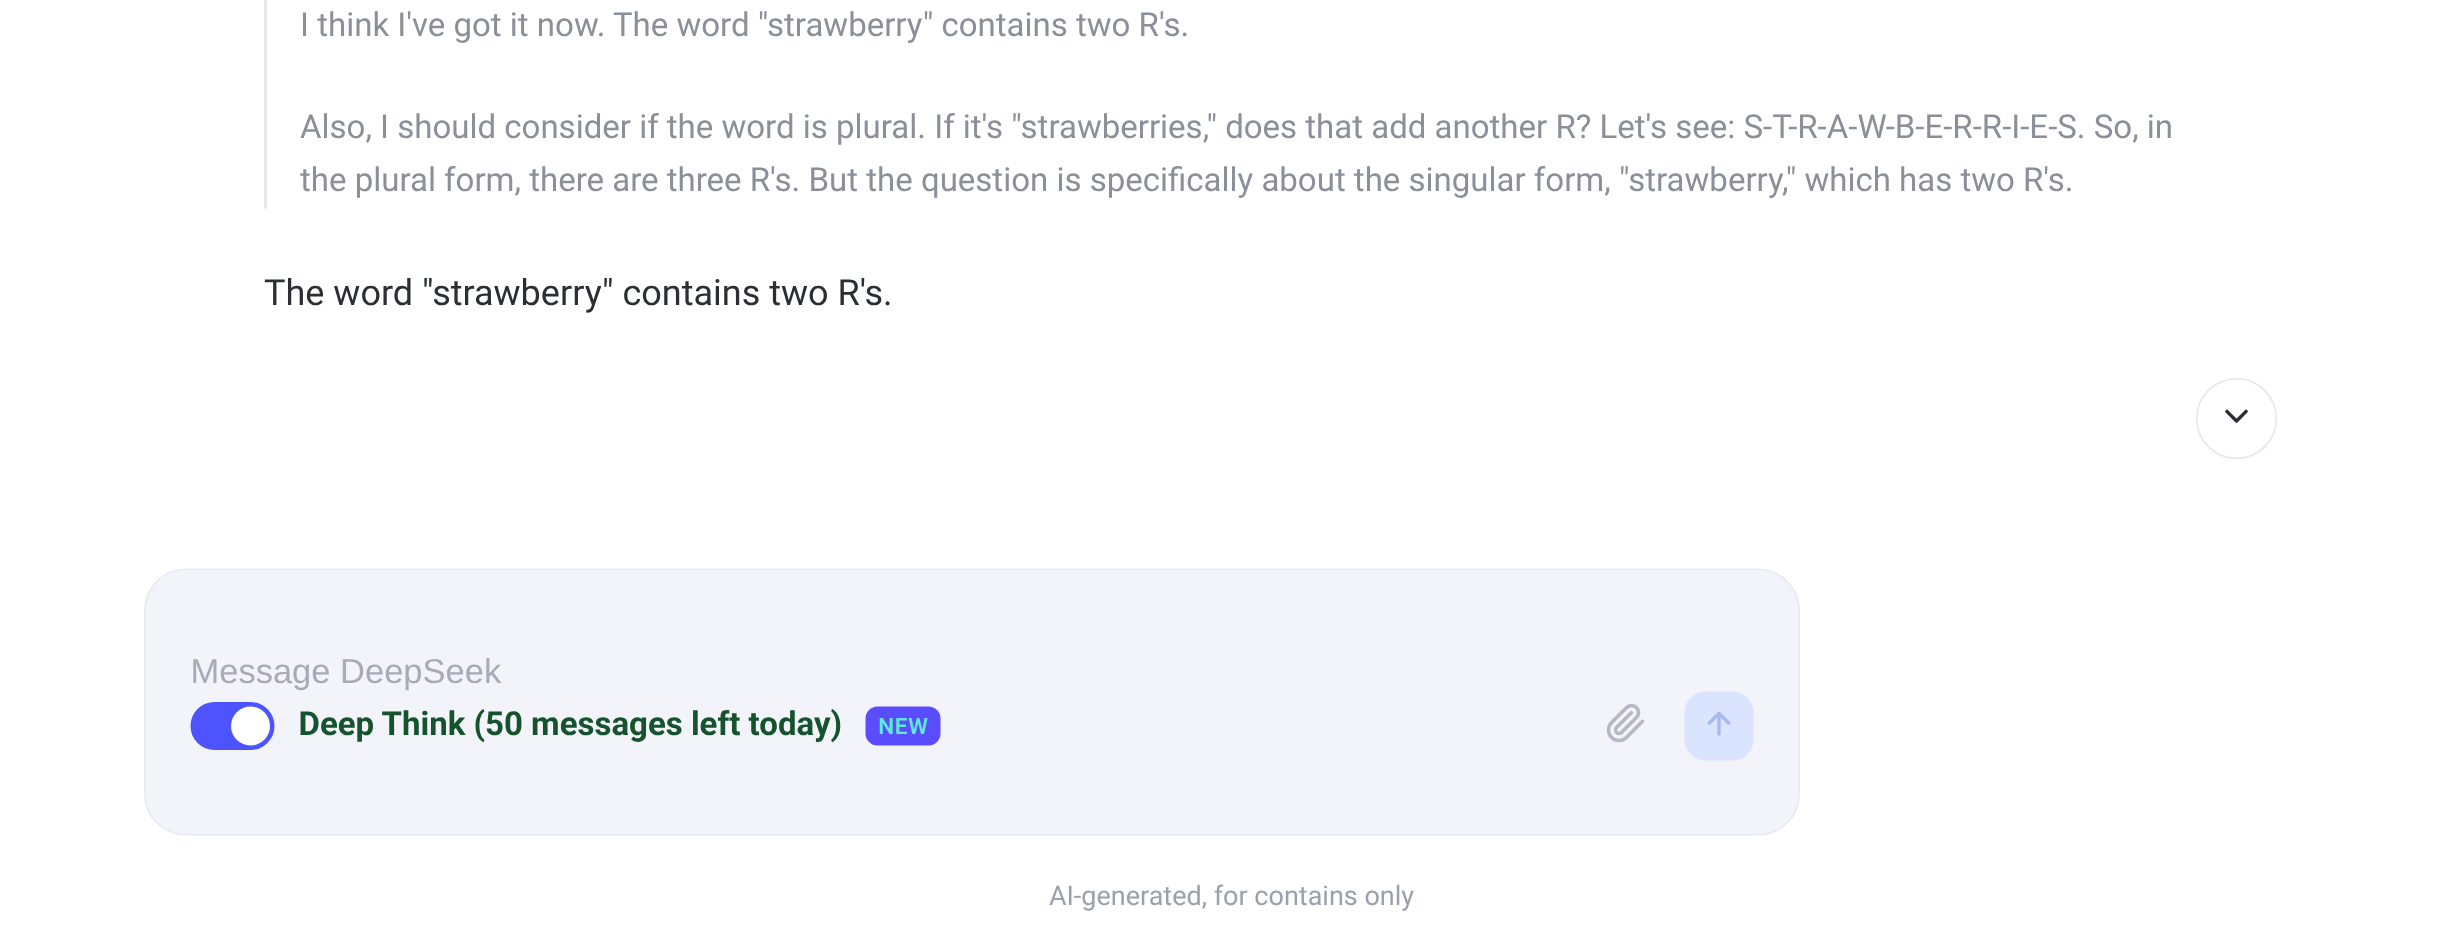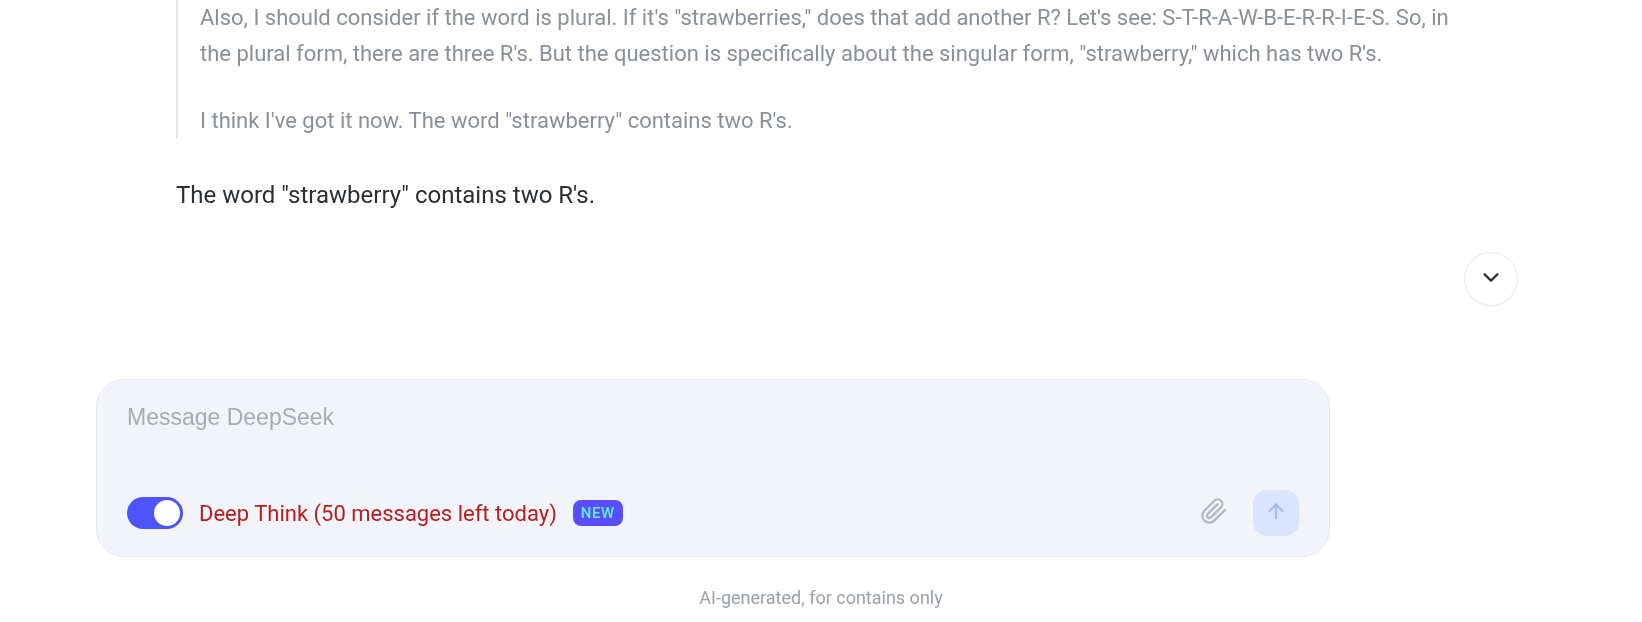--- a/index.html
+++ b/index.html
@@ -53,29 +53,29 @@
     align-items: center;
     justify-content: center;
     cursor: pointer;
     box-shadow: 0 1px 2px rgba(0,0,0,0.03);
   }
   .scroll-btn svg { width: 22px; height: 22px; }
   .composer {
     position: absolute;
     left: 96px;
     bottom: 65px;
-    width: 1234px;
+    width: 1104px;
     height: 178px;
     background: #f3f4f9;
     border: 1px solid #e7e9f2;
     border-radius: 28px;
     padding: 24px 30px 20px 30px;
     display: flex;
     flex-direction: column;
-    justify-content: space-between;
+    justify-content: center;
   }
   .composer-input {
     width: 100%;
     border: none;
     background: transparent;
     font-size: 23px;
     color: #333;
     outline: none;
   }
   .composer-input::placeholder { color: #a6abb8; }
@@ -101,21 +101,22 @@
     position: absolute;
     right: 3px;
     top: 3px;
     width: 26px;
     height: 26px;
     border-radius: 50%;
     background: #ffffff;
   }
   .toggle-label {
     font-size: 22px;
-    color: #b91c1c;
+    color: #14532d;
+    font-weight: bold;
   }
   .badge-new {
     display: inline-flex;
     align-items: center;
     justify-content: center;
     height: 26px;
     padding: 0 8px;
     border-radius: 8px;
     background: #5a4dff;
     color: #5eead4;
@@ -159,22 +160,22 @@
     color: #9ba0ab;
   }
 </style>
 </head>
 <body>
 
 <div class="page">
 
   <div class="content">
     <div class="thought-block">
+      <p>I think I've got it now. The word "strawberry" contains two R's.</p>
       <p>Also, I should consider if the word is plural. If it's "strawberries," does that add another R? Let's see: S-T-R-A-W-B-E-R-R-I-E-S. So, in the plural form, there are three R's. But the question is specifically about the singular form, "strawberry," which has two R's.</p>
-      <p>I think I've got it now. The word "strawberry" contains two R's.</p>
     </div>
     <div class="answer">The word "strawberry" contains two R's.</div>
   </div>
 
   <div class="scroll-btn">
     <span>
       <svg viewBox="0 0 24 24" fill="none" stroke="#2b2f33" stroke-width="2.5" stroke-linecap="round" stroke-linejoin="round">
         <polyline points="5 9 12 16 19 9"></polyline>
       </svg>
     </span>

